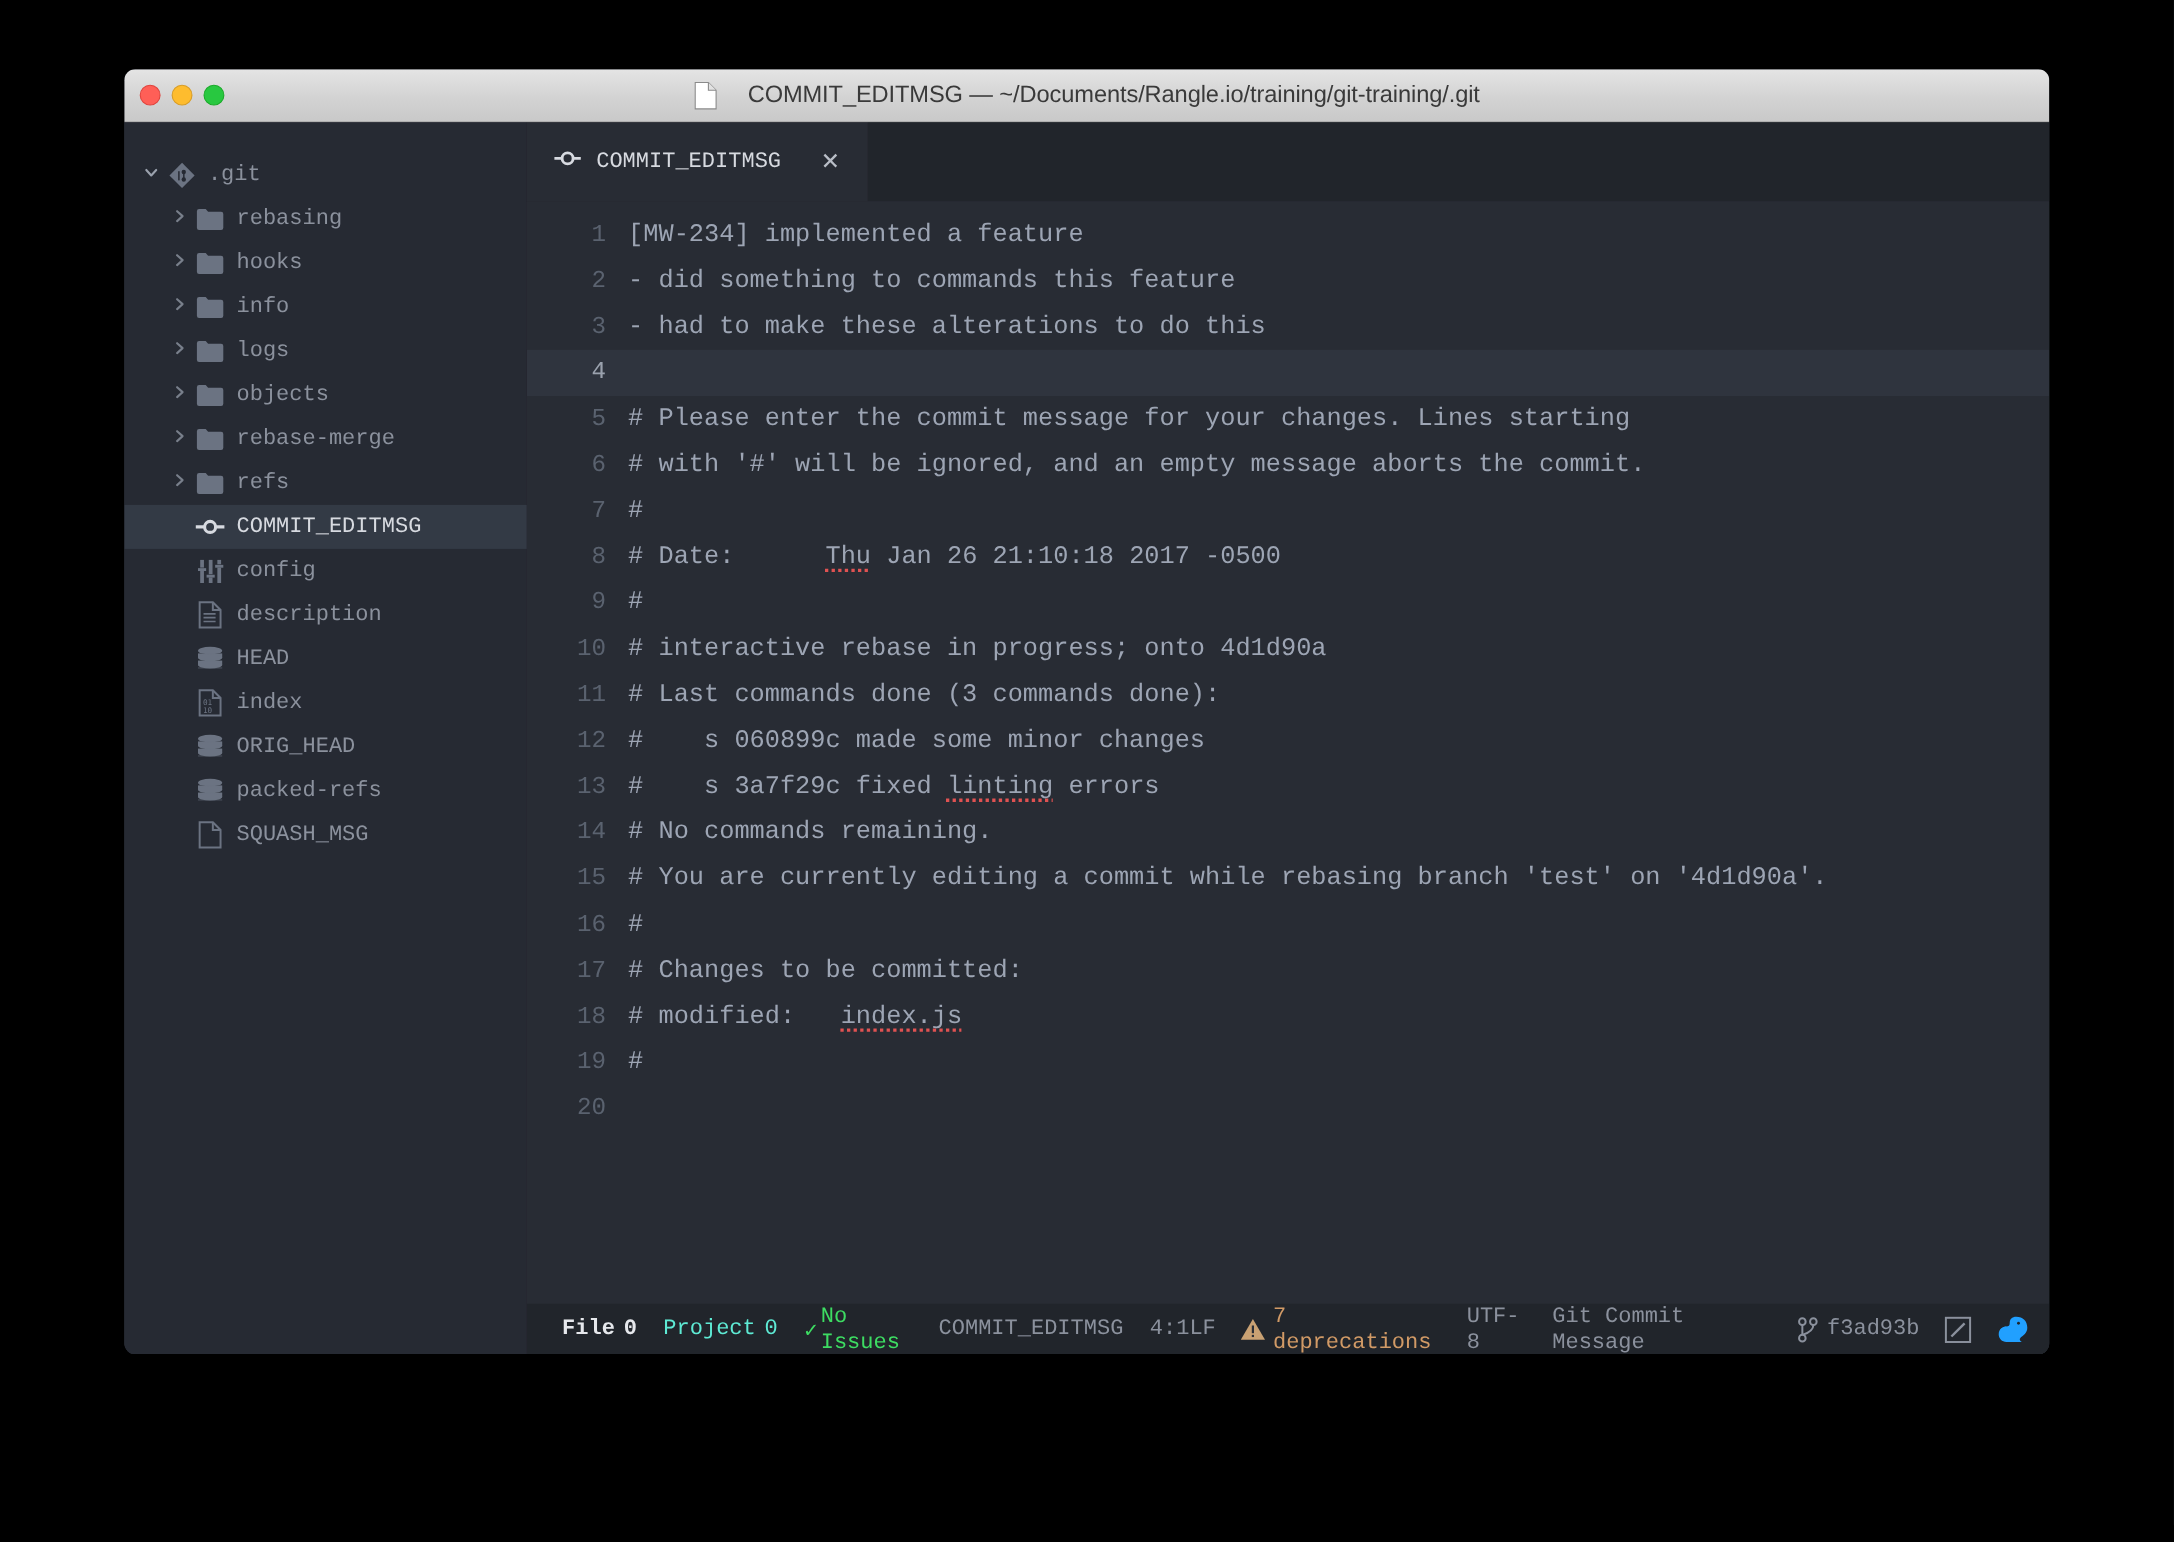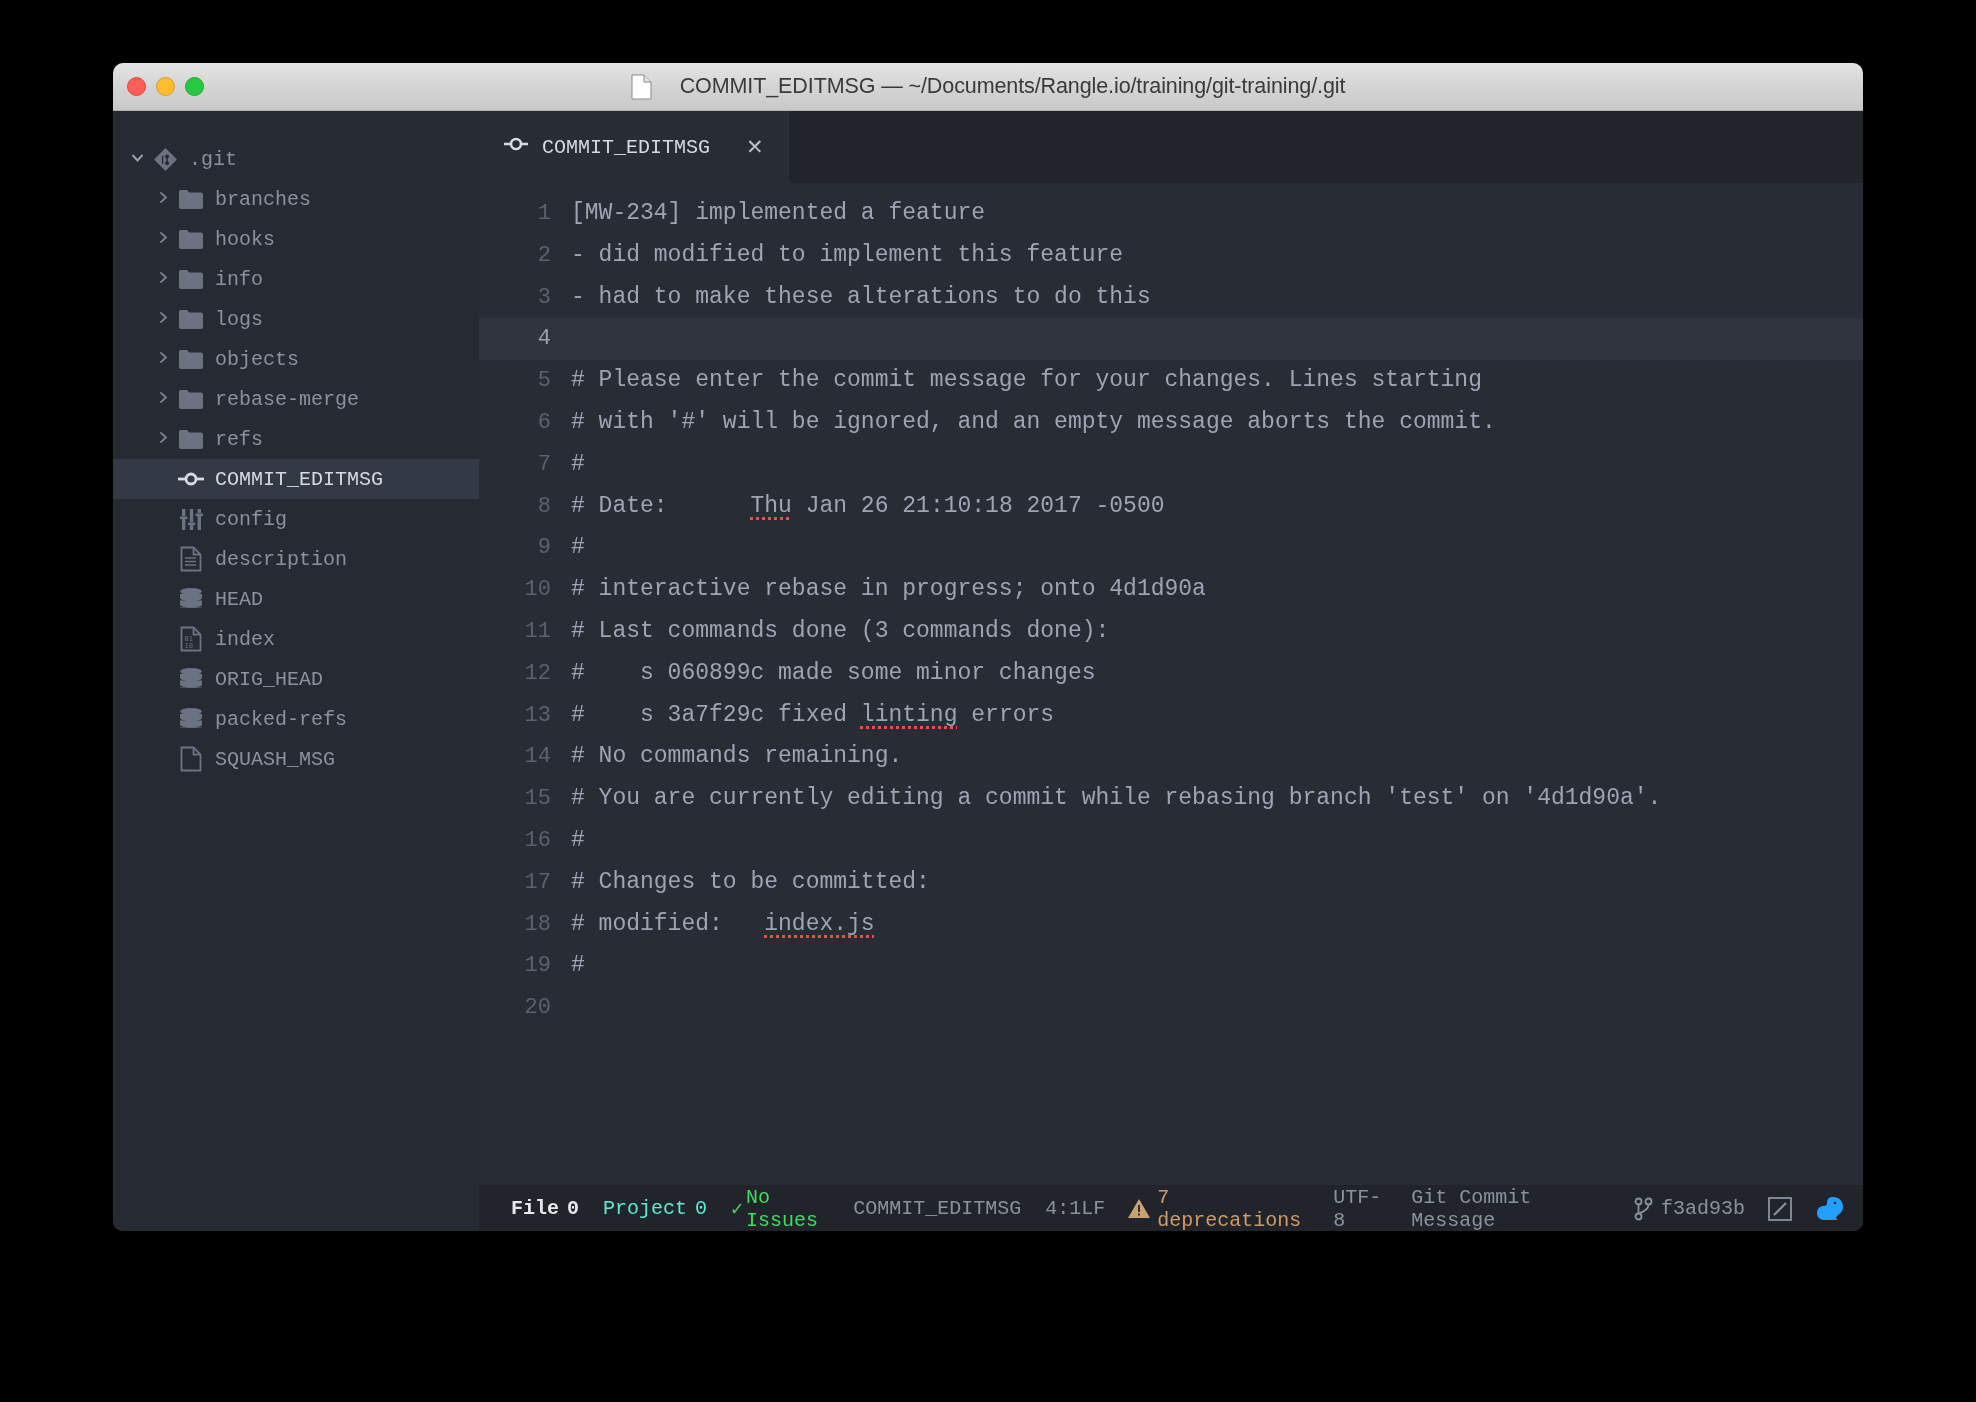--- a/index.html
+++ b/index.html
@@ -256,21 +256,21 @@
       <div id="tree-items">
           <div class="tree-row depth1">
             <span class="twisty"><svg width="15" height="15" viewBox="0 0 15 15">
                 <path d="M5 3 L10 7.5 L5 12" fill="none" stroke="#787f8b" stroke-width="1.9" stroke-linecap="round" stroke-linejoin="round"></path>
               </svg></span>
             <span class="ico">
               <svg width="26" height="21" viewBox="0 0 26 21">
                 <path d="M1 3 a2 2 0 0 1 2-2 h6 l2.2 2.6 H23 a2 2 0 0 1 2 2 V18 a2 2 0 0 1 -2 2 H3 a2 2 0 0 1 -2 -2 Z" fill="#6b7382"></path>
               </svg>
             </span>
-            <span class="lbl">branches</span>
+            <span class="lbl">rebasing</span>
           </div>
           <div class="tree-row depth1">
             <span class="twisty"><svg width="15" height="15" viewBox="0 0 15 15">
                 <path d="M5 3 L10 7.5 L5 12" fill="none" stroke="#787f8b" stroke-width="1.9" stroke-linecap="round" stroke-linejoin="round"></path>
               </svg></span>
             <span class="ico">
               <svg width="26" height="21" viewBox="0 0 26 21">
                 <path d="M1 3 a2 2 0 0 1 2-2 h6 l2.2 2.6 H23 a2 2 0 0 1 2 2 V18 a2 2 0 0 1 -2 2 H3 a2 2 0 0 1 -2 -2 Z" fill="#6b7382"></path>
               </svg>
             </span>
@@ -444,21 +444,21 @@
           </span>
           <span>COMMIT_EDITMSG</span>
           <span class="closer">✕</span>
         </div>
         <div class="filler"></div>
       </div>
 
       <div id="editor">
         <div id="code-lines">
             <div class="code-line"><div class="gutter">1</div><div class="code-text">[MW-234] implemented a feature</div></div>
-            <div class="code-line"><div class="gutter">2</div><div class="code-text">- did modified to implement this feature</div></div>
+            <div class="code-line"><div class="gutter">2</div><div class="code-text">- did something to commands this feature</div></div>
             <div class="code-line"><div class="gutter">3</div><div class="code-text">- had to make these alterations to do this</div></div>
             <div class="code-line active"><div class="gutter">4</div><div class="code-text"></div></div>
             <div class="code-line"><div class="gutter">5</div><div class="code-text"># Please enter the commit message for your changes. Lines starting</div></div>
             <div class="code-line"><div class="gutter">6</div><div class="code-text"># with '#' will be ignored, and an empty message aborts the commit.</div></div>
             <div class="code-line"><div class="gutter">7</div><div class="code-text">#</div></div>
             <div class="code-line"><div class="gutter">8</div><div class="code-text"># Date:      <span class="sp">Thu</span> Jan 26 21:10:18 2017 -0500</div></div>
             <div class="code-line"><div class="gutter">9</div><div class="code-text">#</div></div>
             <div class="code-line"><div class="gutter">10</div><div class="code-text"># interactive rebase in progress; onto 4d1d90a</div></div>
             <div class="code-line"><div class="gutter">11</div><div class="code-text"># Last commands done (3 commands done):</div></div>
             <div class="code-line"><div class="gutter">12</div><div class="code-text">#    s 060899c made some minor changes</div></div>

